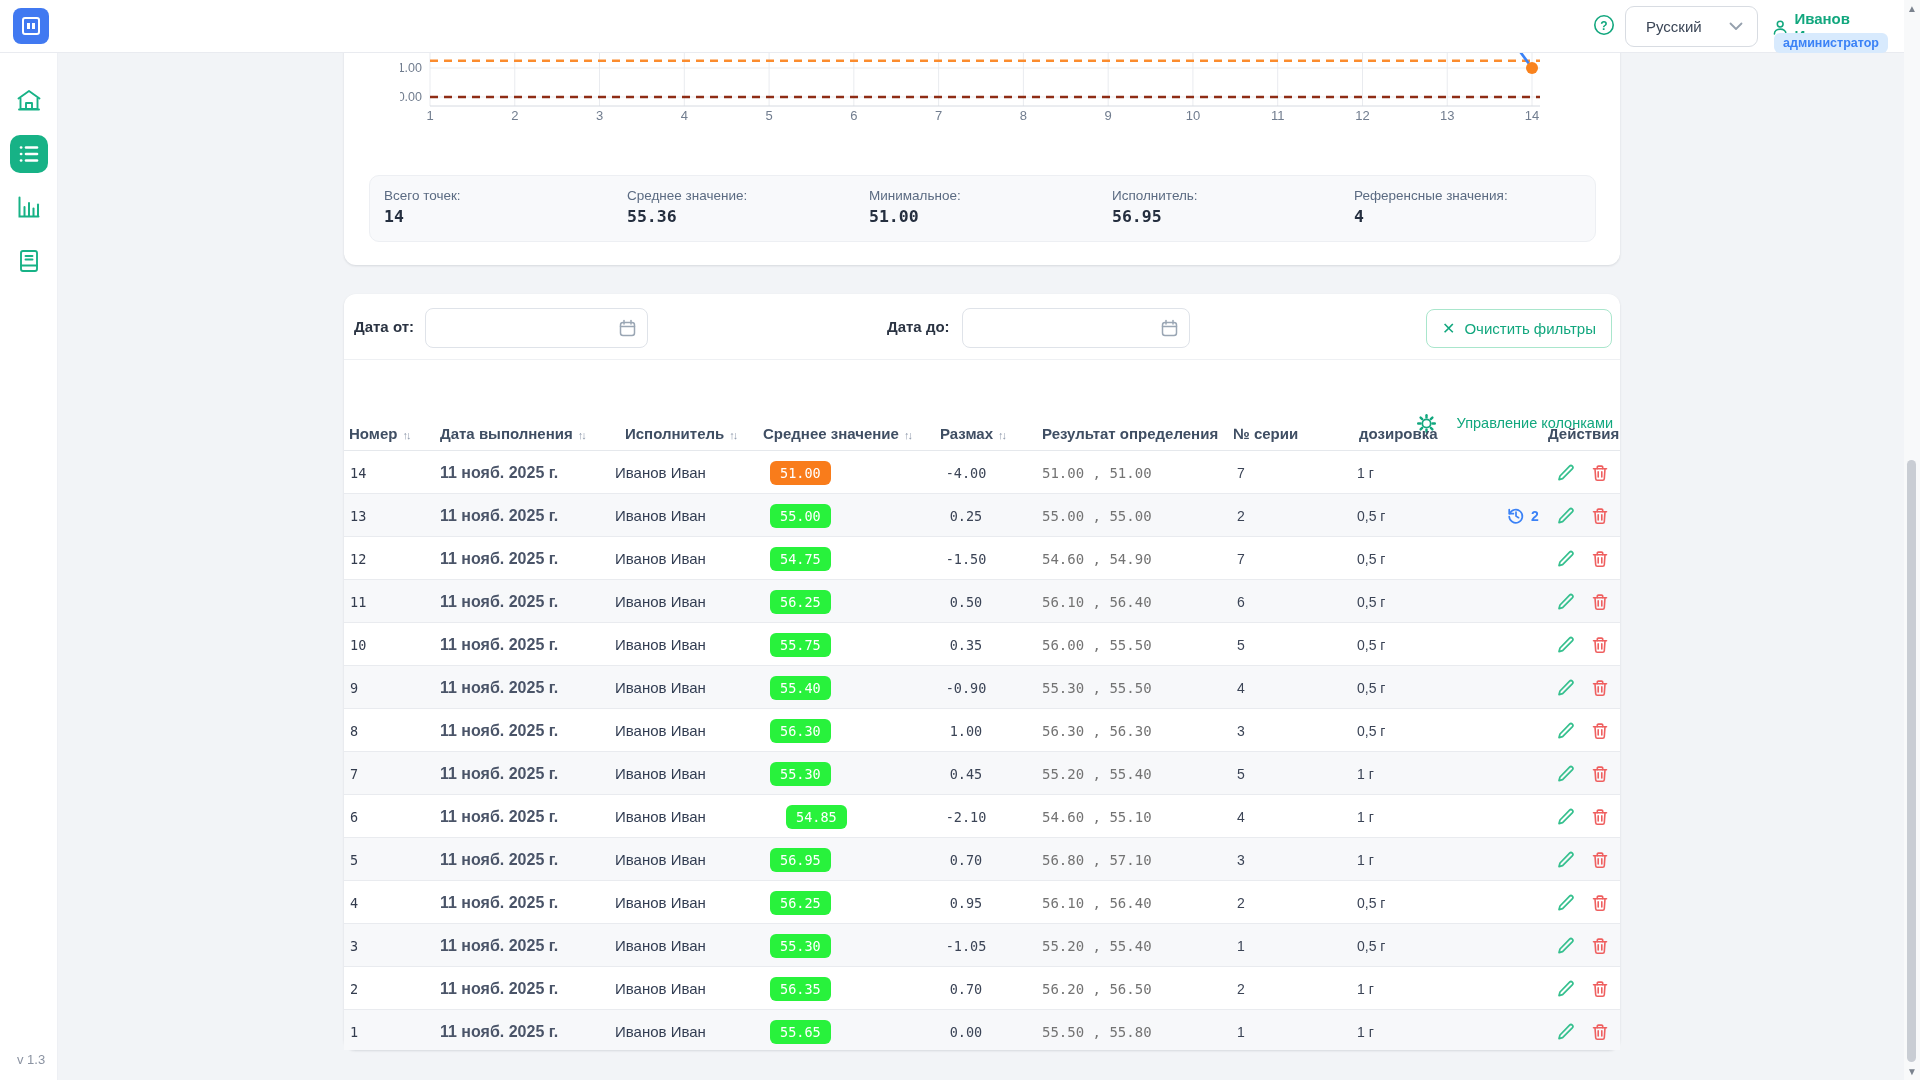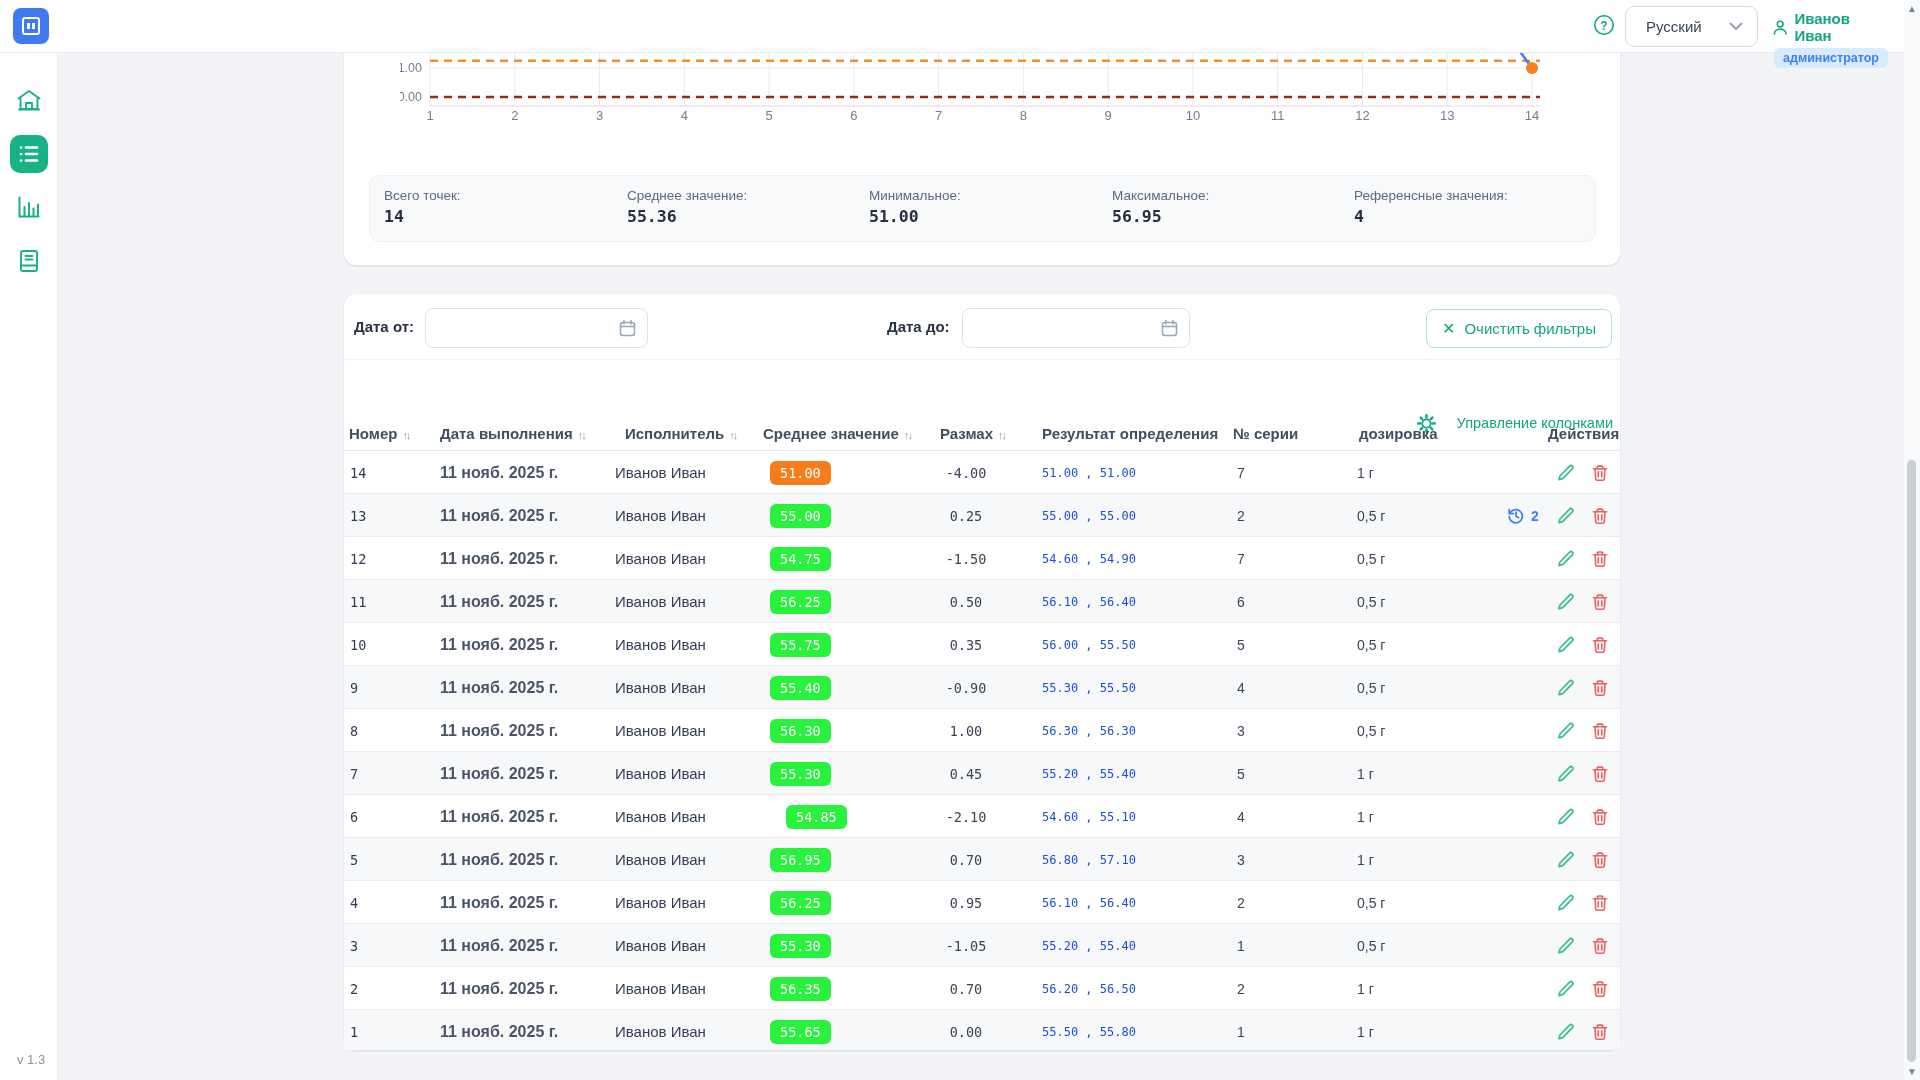--- a/index.html
+++ b/index.html
@@ -16,21 +16,21 @@
     display:flex; align-items:center; justify-content:center; gap:2px; }
   #logo .inner i { display:block; width:3px; height:6px; background:#fff; }
   #help-btn { position:absolute; left:1593px; top:14px; width:22px; height:22px; border:none; background:none; cursor:pointer; }
   #lang-select { position:absolute; left:1625px; top:6px; width:133px; height:41px; background:#fff;
     border:1px solid #d8dce2; border-radius:9px; display:flex; align-items:center; padding:0 14px 0 20px;
     justify-content:space-between; cursor:pointer; }
   #lang-select .val { font-size:15px; color:#3a4556; }
   #user-box { position:absolute; left:1772px; top:10px; width:116px; }
   #user-name { display:flex; align-items:center; gap:6px; font-size:15px; font-weight:700; color:#12a77e; }
   #user-role { position:absolute; right:0; top:23px; background:#d8eafd; color:#3b82f6;
-    font-size:12.5px; font-weight:700; padding:3px 9px; border-radius:6px; white-space:nowrap;margin-top:15px; }
+    font-size:12.5px; font-weight:700; padding:3px 9px; border-radius:6px; white-space:nowrap; }
 
   
   #sidebar { position:absolute; left:0; top:53px; width:58px; height:1027px; background:#fff;
     border-right:1px solid #eef0f4; z-index:40; }
   .side-item { position:absolute; left:50%; transform:translateX(-50%); background:none; border:none; cursor:pointer; }
   .side-item.tile { width:38px; height:38px; background:#17b286; border-radius:10px;
     display:flex; align-items:center; justify-content:center; }
   #version { position:absolute; left:17px; bottom:13px; font-size:13px; color:#8b93a2; }
 
   
@@ -85,21 +85,21 @@
   .trow.alt { background:#f7f8fa; }
   .cell { position:absolute; top:0; height:43px; display:flex; align-items:center; white-space:nowrap; }
   .c-num  { left:6px;   font-family:"DejaVu Sans Mono",monospace; font-size:13.5px; color:#333c4e; }
   .c-date { left:96px;  font-size:16px; color:#4a5468;font-weight:bold; }
   .c-perf { left:271px; font-size:15px; font-weight:500; color:#323d52; }
   .c-avg  { left:426px; }
   .badge  { font-family:"DejaVu Sans Mono",monospace; font-size:13.5px; color:#fff;
     padding:4px 10px; border-radius:6px; }
   .c-range{ left:556px; width:132px; justify-content:center;
     font-family:"DejaVu Sans Mono",monospace; font-size:13.5px; color:#3b4456; }
-  .c-res  { left:698px; font-family:"DejaVu Sans Mono",monospace; font-size:12px; color:#1d4ed8; }
+  .c-res  { left:698px; font-family:"DejaVu Sans Mono",monospace; font-size:14px; color:#737373; }
   .c-series{ left:893px; font-size:14px; color:#3b4456; }
   .c-dose { left:1013px; font-size:14px; color:#3b4456; }
   .c-hist { left:1163px; gap:6px; color:#3b82f6; font-size:14px; font-weight:600; cursor:pointer; }
   .c-edit { left:1211px; } .c-del { left:1245px; }
   .ibtn { border:none; background:none; cursor:pointer; padding:2px; display:flex; align-items:center; }
 
   
   #scrollbar { position:absolute; right:0; top:0; width:16px; height:1080px; background:#f8f9fa; z-index:60; }
   #sb-up, #sb-down { position:absolute; left:2px; width:12px; text-align:center; font-size:10px; color:#7a828e; cursor:pointer; }
   #sb-up { top:3px; } #sb-down { bottom:3px; }
@@ -159,21 +159,21 @@
       </div>
       <div class="stat" style="left:257px">
         <div class="lbl">Среднее значение:</div>
         <div class="val">55.36</div>
       </div>
       <div class="stat" style="left:499px">
         <div class="lbl">Минимальное:</div>
         <div class="val">51.00</div>
       </div>
       <div class="stat" style="left:742px">
-        <div class="lbl">Максимальное:</div>
+        <div class="lbl">Исполнитель:</div>
         <div class="val">56.95</div>
       </div>
       <div class="stat" style="left:984px">
         <div class="lbl">Референсные значения:</div>
         <div class="val">4</div>
       </div>
     </div>
   </div>
 
   <div class="card" id="table-card">

